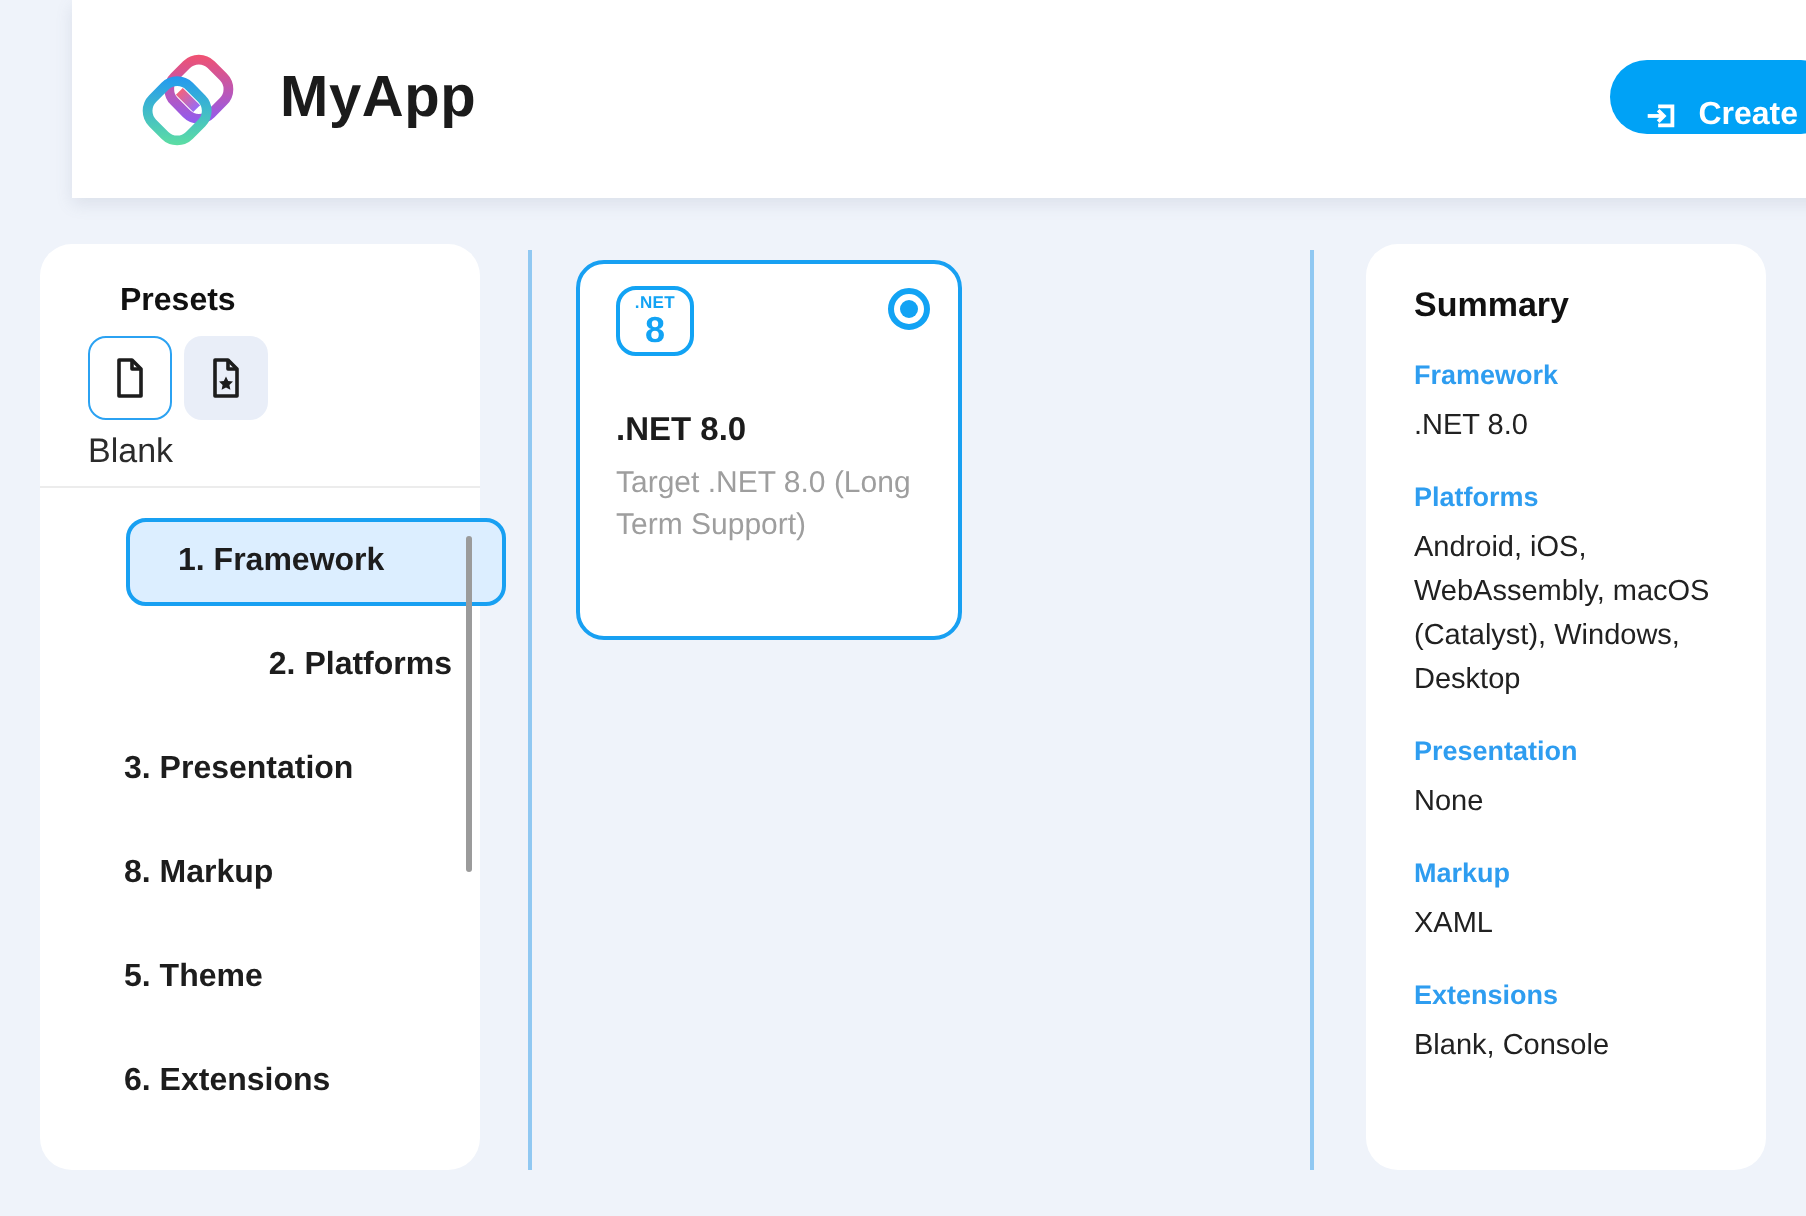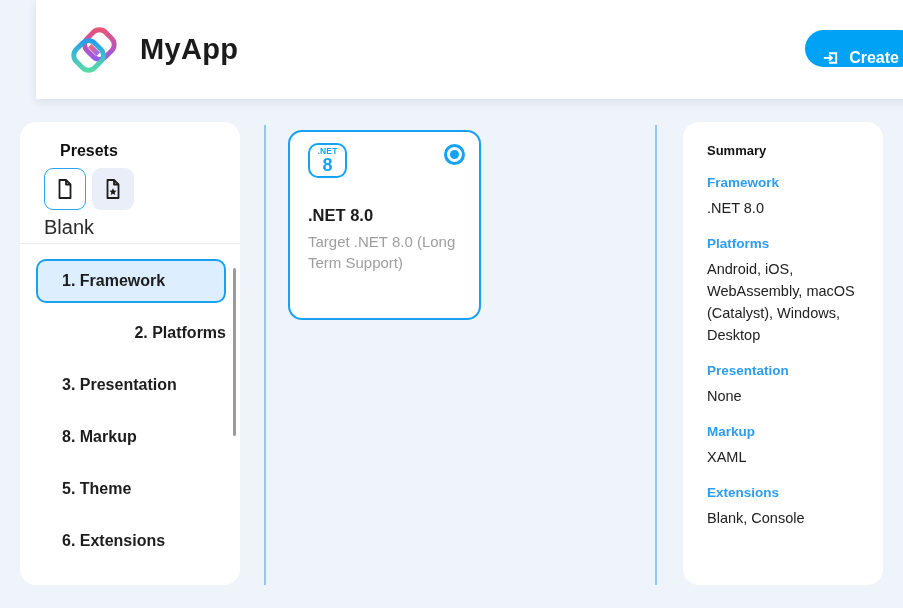--- a/index.html
+++ b/index.html
@@ -20,27 +20,27 @@
 
   
   .left-panel { position:absolute; left:20px; top:122px; width:220px; height:463px;
     background:#ffffff; border-radius:16px; }
   .presets-title { position:absolute; left:24px; top:20px; font-size:16px; font-weight:700; color:#111;margin-left:16px; }
   .preset-row { position:absolute; left:24px; top:46px; display:flex; gap:6px; }
   .preset-btn { width:42px; height:42px; border-radius:9px; display:flex;
     align-items:center; justify-content:center; cursor:pointer;
     background:#e9eef8; border:1.5px solid transparent; }
   .preset-btn.selected { background:#ffffff; border:1.5px solid #2ba2f2; }
-  .preset-label { position:absolute; left:24px; top:94px; font-size:20px; color:#2b2b2b; }
+  .preset-label { position:absolute; left:24px; top:94px; font-size:17px; color:#2b2b2b; }
   .panel-divider { position:absolute; left:0; top:121px; width:220px; height:1px; background:#ececec; }
 
   .step { position:absolute; left:16px; width:190px; height:44px;
     display:flex; align-items:center; font-size:16px; font-weight:600;
     color:#1d1d1d; padding-left:26px; cursor:pointer; border-radius:10px; }
-  .step.selected { background:#dceeff; border:2px solid #18a0f2; padding-left:24px; }
+  .step.selected { background:#dceeff; border:2px solid #18a0f2; padding-left:24px;margin-left:27px; }
   .scroll-thumb { position:absolute; left:213px; top:146px; width:3px; height:168px;
     background:#9b9b9b; border-radius:2px; cursor:pointer; }
 
   
   .vline { position:absolute; top:125px; width:2px; height:460px; background:#90c8f2; }
   .vline-1 { left:264px; } .vline-2 { left:655px; }
 
   
   .fw-card { position:absolute; left:288px; top:130px; width:193px; height:190px;
     background:#ffffff; border:2px solid #18a0f2; border-radius:14px; cursor:pointer; }
@@ -53,21 +53,21 @@
     border:3px solid #12a3f4; border-radius:50%; background:#fff;
     display:flex; align-items:center; justify-content:center; cursor:pointer; }
   .radio .dot { width:9px; height:9px; border-radius:50%; background:#12a3f4; }
   .fw-title { position:absolute; left:18px; top:74px; font-size:16.5px; font-weight:700; color:#1c1c1c; }
   .fw-sub { position:absolute; left:18px; top:99px; width:160px;
     font-size:15px; line-height:21px; color:#9e9e9e; }
 
   
   .summary-panel { position:absolute; left:683px; top:122px; width:200px; height:463px;
     background:#ffffff; border-radius:16px; padding:21px 24px; }
-  .summary-title { font-size:13px; font-weight:700; color:#111; margin-bottom:17px; }
+  .summary-title { font-size:17px; font-weight:700; color:#111; margin-bottom:17px; }
   .sum-label { font-size:13.5px; font-weight:700; color:#2e9df0; margin-bottom:7px; }
   .sum-value { font-size:14.5px; color:#212121; line-height:22px; margin-bottom:17px; }
 
   .icon-svg { display:block; }
 </style>
 </head>
 <body>
 
 <div class="header">
   <svg class="logo icon-svg" viewBox="0 0 48 48">

